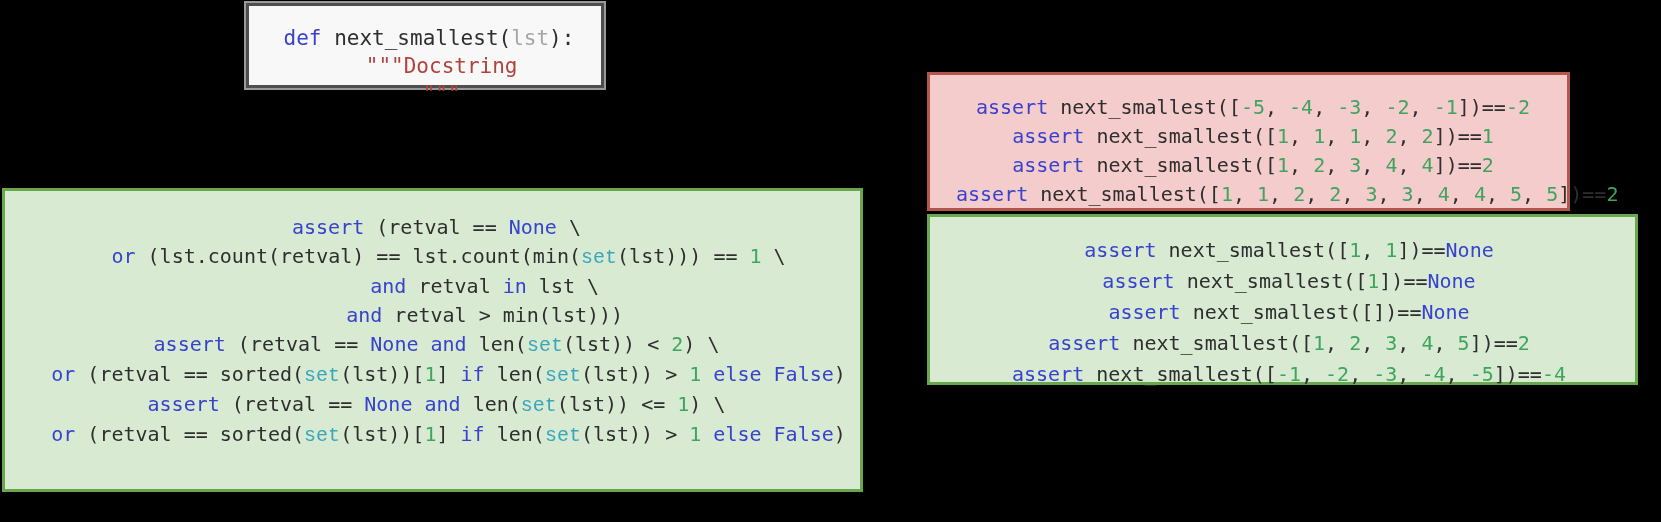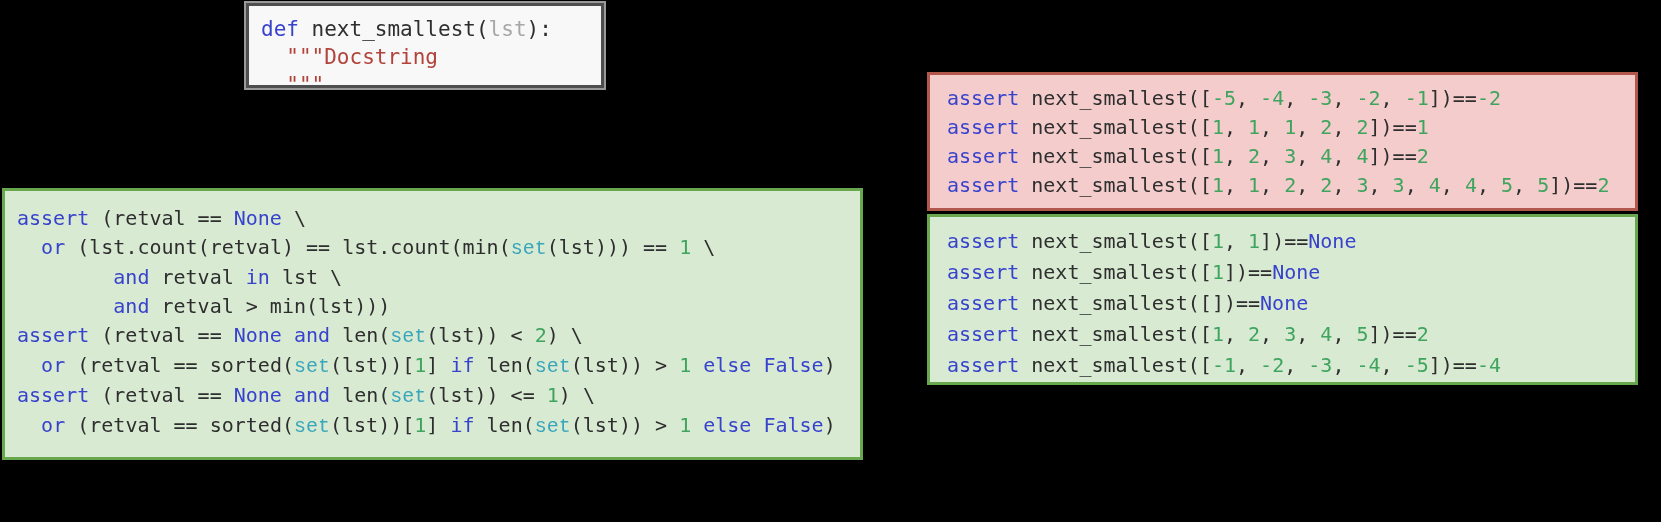--- a/index.html
+++ b/index.html
@@ -8,41 +8,42 @@
     width:1661px;height:522px;
     background:var(--background,#000);
     overflow:hidden;
     font-family:"DejaVu Sans Mono","Liberation Mono",monospace;
   }
   .codebox{
     position:absolute;
     box-sizing:border-box;
   }
   .codebox pre{
-    margin:4px;
+    margin:13px;
     white-space:pre;
     font-family:inherit;
+    text-align:center;
   }
   .fnbox{
     left:246px;top:3px;width:358px;height:85px;
     background:var(--function-box-bg,#f8f8f8);
     border:3px solid var(--function-box-border,#4e4e4e);
     box-shadow:0 0 0 2px var(--function-box-shadow,#999);
     padding:5px 0 0 8px;
     font-size:21px;line-height:28px;
   }
   .leftgreen{
-    left:2px;top:188px;width:861px;height:272px;
+    left:2px;top:188px;width:861px;height:304px;
     background:var(--green-box-bg,#d9ead3);
     border:3px solid var(--green-box-border,#68a74e);
     padding:9px 0 0 8px;
     font-size:20px;line-height:29px;
   }
   .redbox{
-    left:927px;top:72px;width:711px;height:139px;
+    left:927px;top:72px;width:643px;height:139px;
     background:var(--red-box-bg,#f4cccc);
     border:3px solid var(--red-box-border,#b1574c);
     padding:5px 4px 0 13px;
     font-size:20px;line-height:29px;
   }
   .rightgreen{
     left:927px;top:214px;width:711px;height:171px;
     background:var(--green-box-bg,#d9ead3);
     border:3px solid var(--green-box-border,#68a74e);
     padding:5px 0 0 13px;

